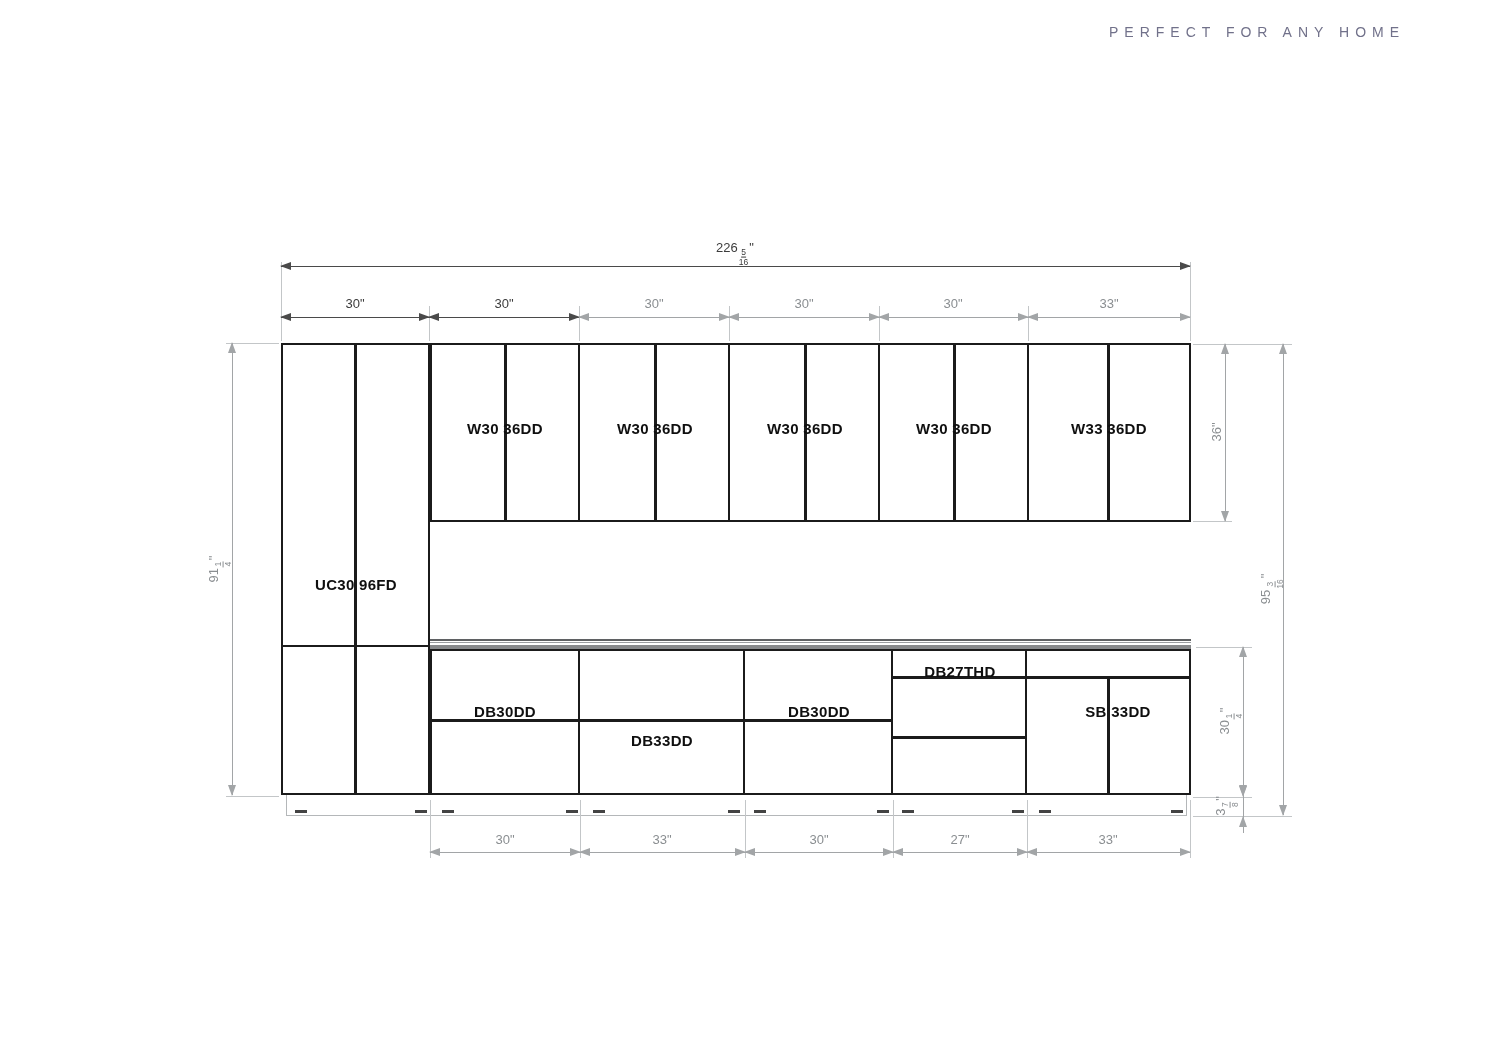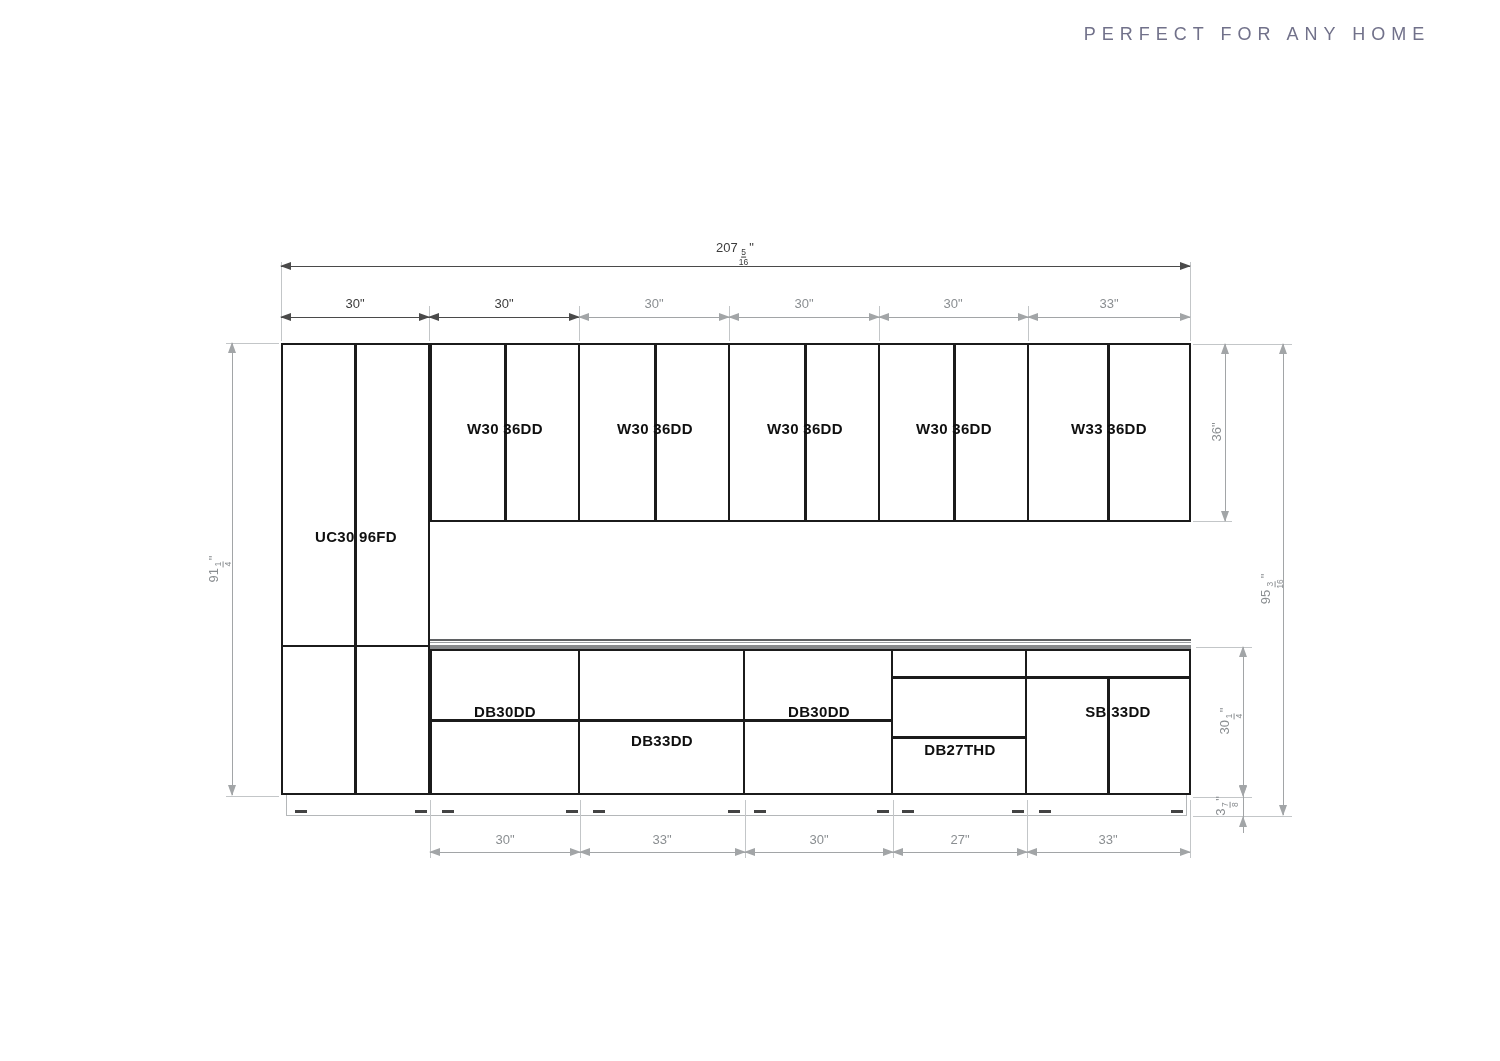--- a/index.html
+++ b/index.html
@@ -3,21 +3,21 @@
 <meta charset="utf-8">
 <style>
   html,body{margin:0;padding:0;background:#fff;}
   body{width:1500px;height:1061px;position:relative;overflow:hidden;
        font-family:"Liberation Sans",sans-serif;}
 
   
   .logo{position:absolute;left:1077px;top:22px;width:360px;text-align:center;}
   .logo-title{font-family:"Liberation Serif",serif;font-weight:bold;
               font-size:53px;line-height:1.05;color:#565674;letter-spacing:0px;}
-  .logo-tagline{font-size:18px;letter-spacing:6px;color:#71718a;margin-top:2px;
+  .logo-tagline{font-size:14px;letter-spacing:6px;color:#71718a;margin-top:2px;
                 white-space:nowrap;}
 
   
   .box{position:absolute;box-sizing:border-box;border:2px solid #1b1b1b;background:#fff;}
   .oline{position:absolute;background:#1b1b1b;}
 
   .cab-lbl{position:absolute;transform:translate(-50%,-50%);
            font-weight:bold;font-size:15px;color:#0f0f0f;white-space:nowrap;
            letter-spacing:.3px;}
 
@@ -109,30 +109,30 @@
   <span class="foot" style="left:306px"></span>
   <span class="foot" style="left:441px"></span>
   <span class="foot" style="left:467px"></span>
   <span class="foot" style="left:590px"></span>
   <span class="foot" style="left:615px"></span>
   <span class="foot" style="left:725px"></span>
   <span class="foot" style="left:752px"></span>
   <span class="foot" style="left:884px"></span>
 </div>
 
-<div class="cab-lbl" style="left:356px;top:536px">UC30 96FD</div>
+<div class="cab-lbl" style="left:356px;top:584px">UC30 96FD</div>
 <div class="cab-lbl" style="left:505px;top:428px">W30 36DD</div>
 <div class="cab-lbl" style="left:655px;top:428px">W30 36DD</div>
 <div class="cab-lbl" style="left:805px;top:428px">W30 36DD</div>
 <div class="cab-lbl" style="left:954px;top:428px">W30 36DD</div>
 <div class="cab-lbl" style="left:1109px;top:428px">W33 36DD</div>
 <div class="cab-lbl" style="left:505px;top:711px">DB30DD</div>
 <div class="cab-lbl" style="left:662px;top:740px">DB33DD</div>
 <div class="cab-lbl" style="left:819px;top:711px">DB30DD</div>
-<div class="cab-lbl" style="left:960px;top:749px">DB27THD</div>
+<div class="cab-lbl" style="left:960px;top:671px">DB27THD</div>
 <div class="cab-lbl" style="left:1118px;top:711px">SB 33DD</div>
 
 <div class="ext-v" style="left:281px;top:262px;height:79px"></div>
 <div class="ext-v" style="left:1190px;top:262px;height:79px"></div>
 <div class="ext-v" style="left:429px;top:306px;height:35px"></div>
 <div class="ext-v" style="left:579px;top:306px;height:35px"></div>
 <div class="ext-v" style="left:729px;top:306px;height:35px"></div>
 <div class="ext-v" style="left:879px;top:306px;height:35px"></div>
 <div class="ext-v" style="left:1028px;top:306px;height:35px"></div>
 <div class="ext-v" style="left:430px;top:800px;height:58px"></div>
@@ -163,21 +163,21 @@
 <div class="dline-h lgray" style="left:1027px;top:852px;width:163px"></div>
 <div class="dline-v lgray" style="left:232px;top:343px;height:452px"></div>
 <div class="dline-v lgray" style="left:1225px;top:344px;height:177px"></div>
 <div class="dline-v lgray" style="left:1283px;top:344px;height:471px"></div>
 <div class="dline-v lgray" style="left:1243px;top:647px;height:148px"></div>
 <div class="dline-v lgray plain" style="left:1243px;top:780px;height:53px"></div>
 <div class="arr arr-down lgray" style="left:1239px;top:786px"></div>
 <div class="arr arr-up lgray" style="left:1239px;top:816px"></div>
 
 <div class="hlbl tdark" style="left:735px;top:253px">
-  <span>207</span><span class="frac">
+  <span>226</span><span class="frac">
       <span class="fn">5</span>
       <span class="fd">16</span>
     </span><span>"</span>
 </div>
 <div class="hlbl tdark" style="left:355px;top:303px">
   <span>30</span><span>"</span>
 </div>
 <div class="hlbl tdark" style="left:504px;top:303px">
   <span>30</span><span>"</span>
 </div>

